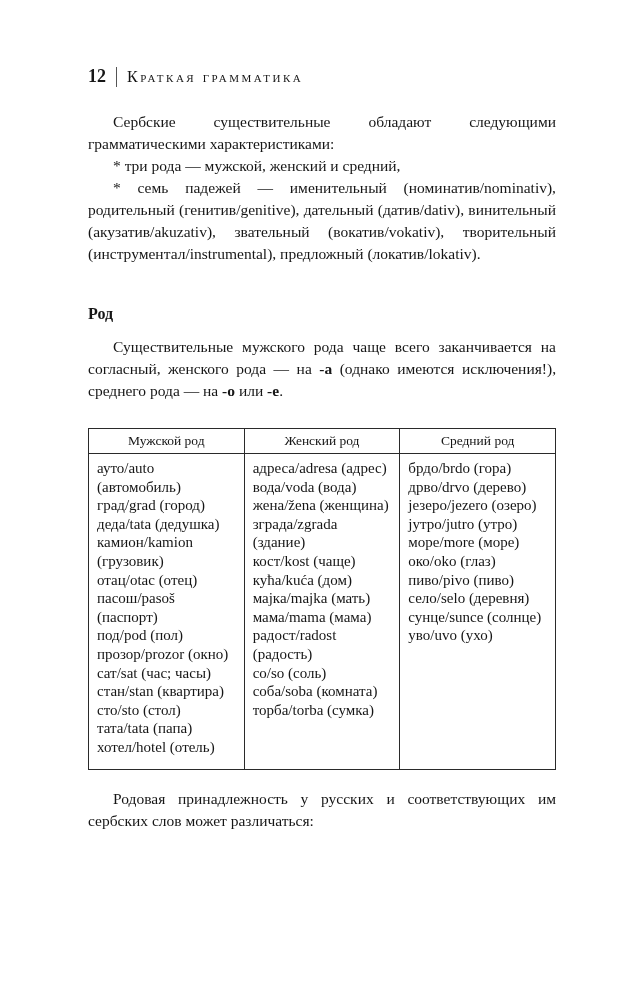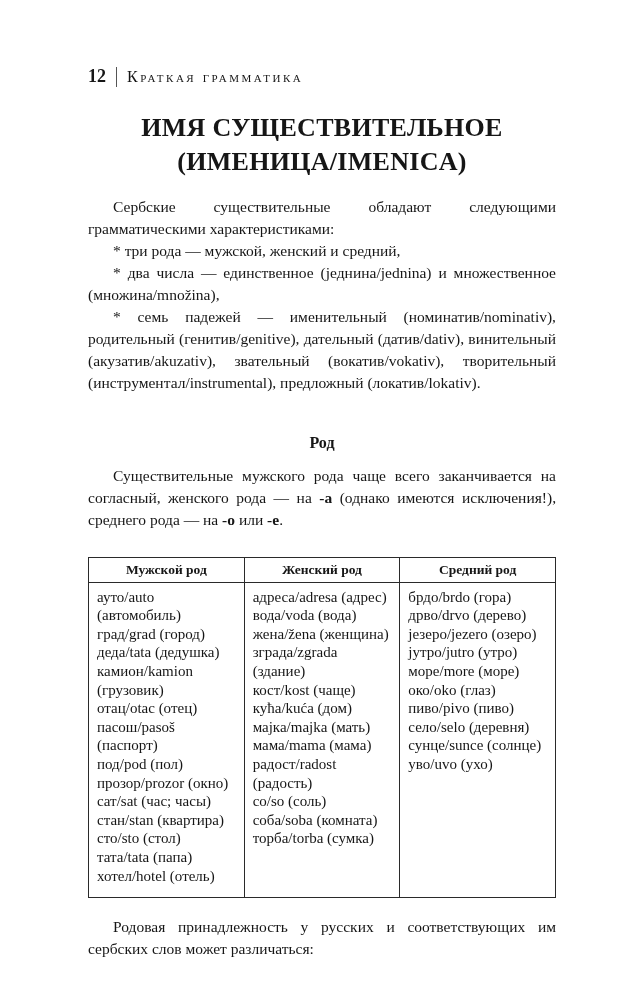--- a/index.html
+++ b/index.html
@@ -30,34 +30,34 @@
     letter-spacing:0.3px;
     margin-bottom:17px;
   }
   .body {
     font-size:15.5px;
     line-height:1.42;
     text-align:justify;
   }
   .indent { text-indent:25px; }
   .section-heading {
-    text-align:center;
+    text-align:left;
     font-weight:bold;
     font-size:16px;
     margin:40px 0 13px 0;
   }
   .gender-table {
     width:100%;
     border-collapse:collapse;
     margin-top:26px;
     table-layout:fixed;
   }
   .gender-table th, .gender-table td { border:1px solid #2a2a2a; }
   .gender-table th {
-    font-weight:bold;
+    font-weight:normal;
     text-align:center;
     font-size:13.5px;
     padding:4px 8px;
   }
   .gender-table td {
     vertical-align:top;
     padding:5px 7px 12px 8px;
     font-size:15px;
     line-height:1.24;
   }
@@ -68,30 +68,25 @@
 <body>
 
 <div class="page">
 
   <header class="running-header">
     <span class="page-num">12</span>
     <span class="header-divider"></span>
     <span class="running-title">Краткая грамматика</span>
   </header>
 
-  <h1 class="title">
-    <span>ИМЯ СУЩЕСТВИТЕЛЬНОЕ</span><br>
-    <span>(ИМЕНИЦА/IMENICA)</span>
-  </h1>
 
   <p class="body indent">Сербские существительные обладают следующими грамматическими характеристиками:</p>
 
   <div>
       <p class="body indent">* три рода — мужской, женский и средний,</p>
-      <p class="body indent">* два числа — единственное (једнина/jednina) и множественное (множина/množina),</p>
       <p class="body indent">* семь падежей — именительный (номинатив/nominativ), родительный (генитив/genitive), дательный (датив/dativ), винительный (акузатив/akuzativ), звательный (вокатив/vokativ), творительный (инструментал/instrumental), предложный (локатив/lokativ).</p>
     </div>
 
   <h2 class="section-heading">Род</h2>
 
   <p class="body indent"><span>Существительные мужского рода чаще всего заканчивается на согласный, женского рода — на </span><b>-а</b><span> (однако имеются исключения!), среднего рода — на </span><b>-о</b><span> или </span><b>-е</b><span>.</span></p>
 
   <table class="gender-table">
     <thead>
       <tr>

